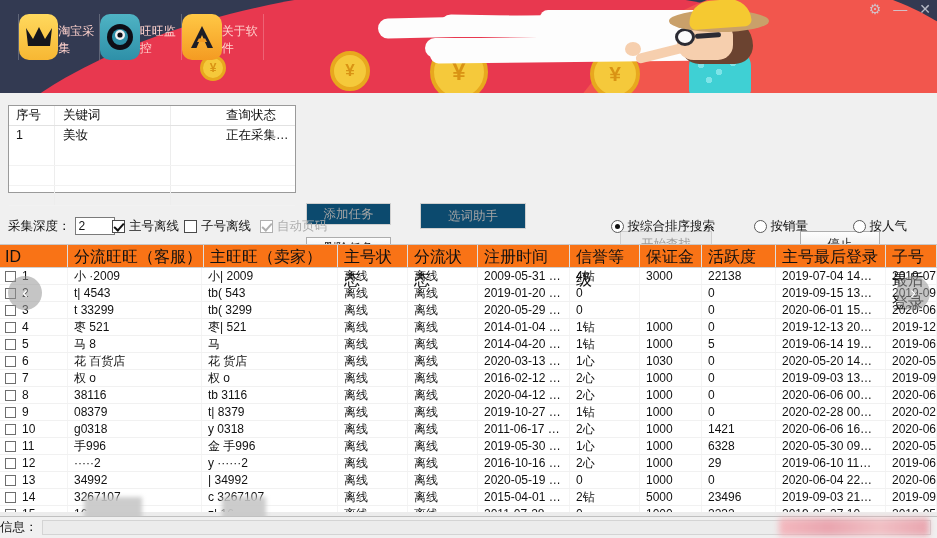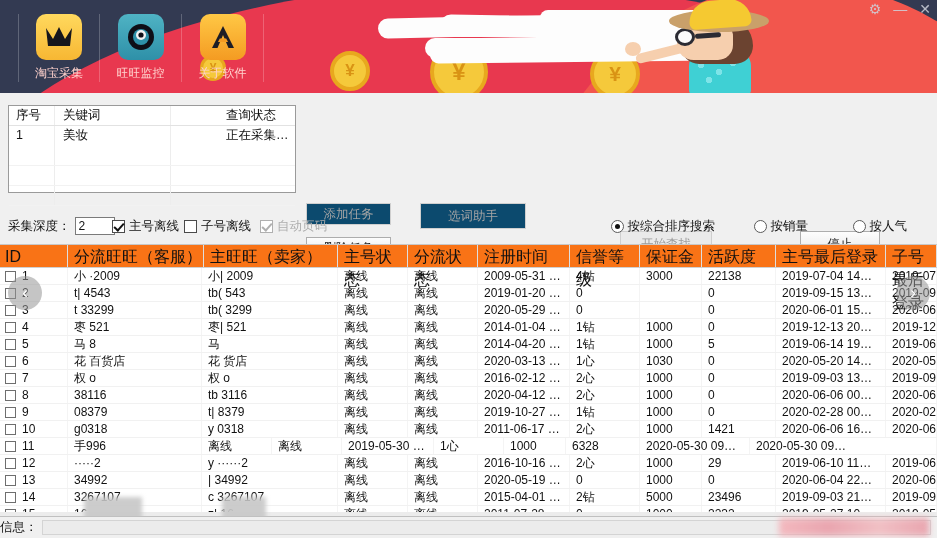--- a/index.html
+++ b/index.html
@@ -108,21 +108,21 @@
     display: flex; align-items: center; gap: 12px;
     color: #cfd2dc; z-index: 8;
   }
   .wc { cursor: pointer; line-height: 1; font-size: 14px; opacity: .85; }
 
   
   .navbar {
     position: absolute; left: 18px; top: 14px; display: flex; z-index: 6;
   }
   .navitem {
-    width: 82px; display: flex; flex-direction: column; align-items: center;
+    width: 82px; display: flex; flex-direction: row; align-items: center;
     cursor: pointer; border-right: 1px solid rgba(255,255,255,.22);
   }
   .navitem:first-child { border-left: 1px solid rgba(255,255,255,.22); }
   .navicon {
     width: 46px; height: 46px; border-radius: 10px;
     display: flex; align-items: center; justify-content: center;
     font-size: 28px; font-weight: bold;
   }
   .ic-tb { background: linear-gradient(#ffd95e, #f7b733); color: #1b1b22; }
   .ic-ww { background: linear-gradient(#4fb3c4, #2e90a8); color: #101018; }
@@ -601,20 +601,21 @@
           <div class="gc c-act">1421</div>
           <div class="gc c-ml">2020-06-06 16…</div>
           <div class="gc c-sl">2020-06-06 16…</div>
         </div>
         <div class="grow">
           <div class="gc c-id">
             <span class="rowcb"></span>
             <span>11</span>
           </div>
           <div class="gc c-main">      手996</div>
+          <div class="gc c-sub">金      手996</div>
           <div class="gc c-ms">离线</div>
           <div class="gc c-ss">离线</div>
           <div class="gc c-reg">2019-05-30 …</div>
           <div class="gc c-cred">1心</div>
           <div class="gc c-bond">1000</div>
           <div class="gc c-act">6328</div>
           <div class="gc c-ml">2020-05-30 09…</div>
           <div class="gc c-sl">2020-05-30 09…</div>
         </div>
         <div class="grow">

